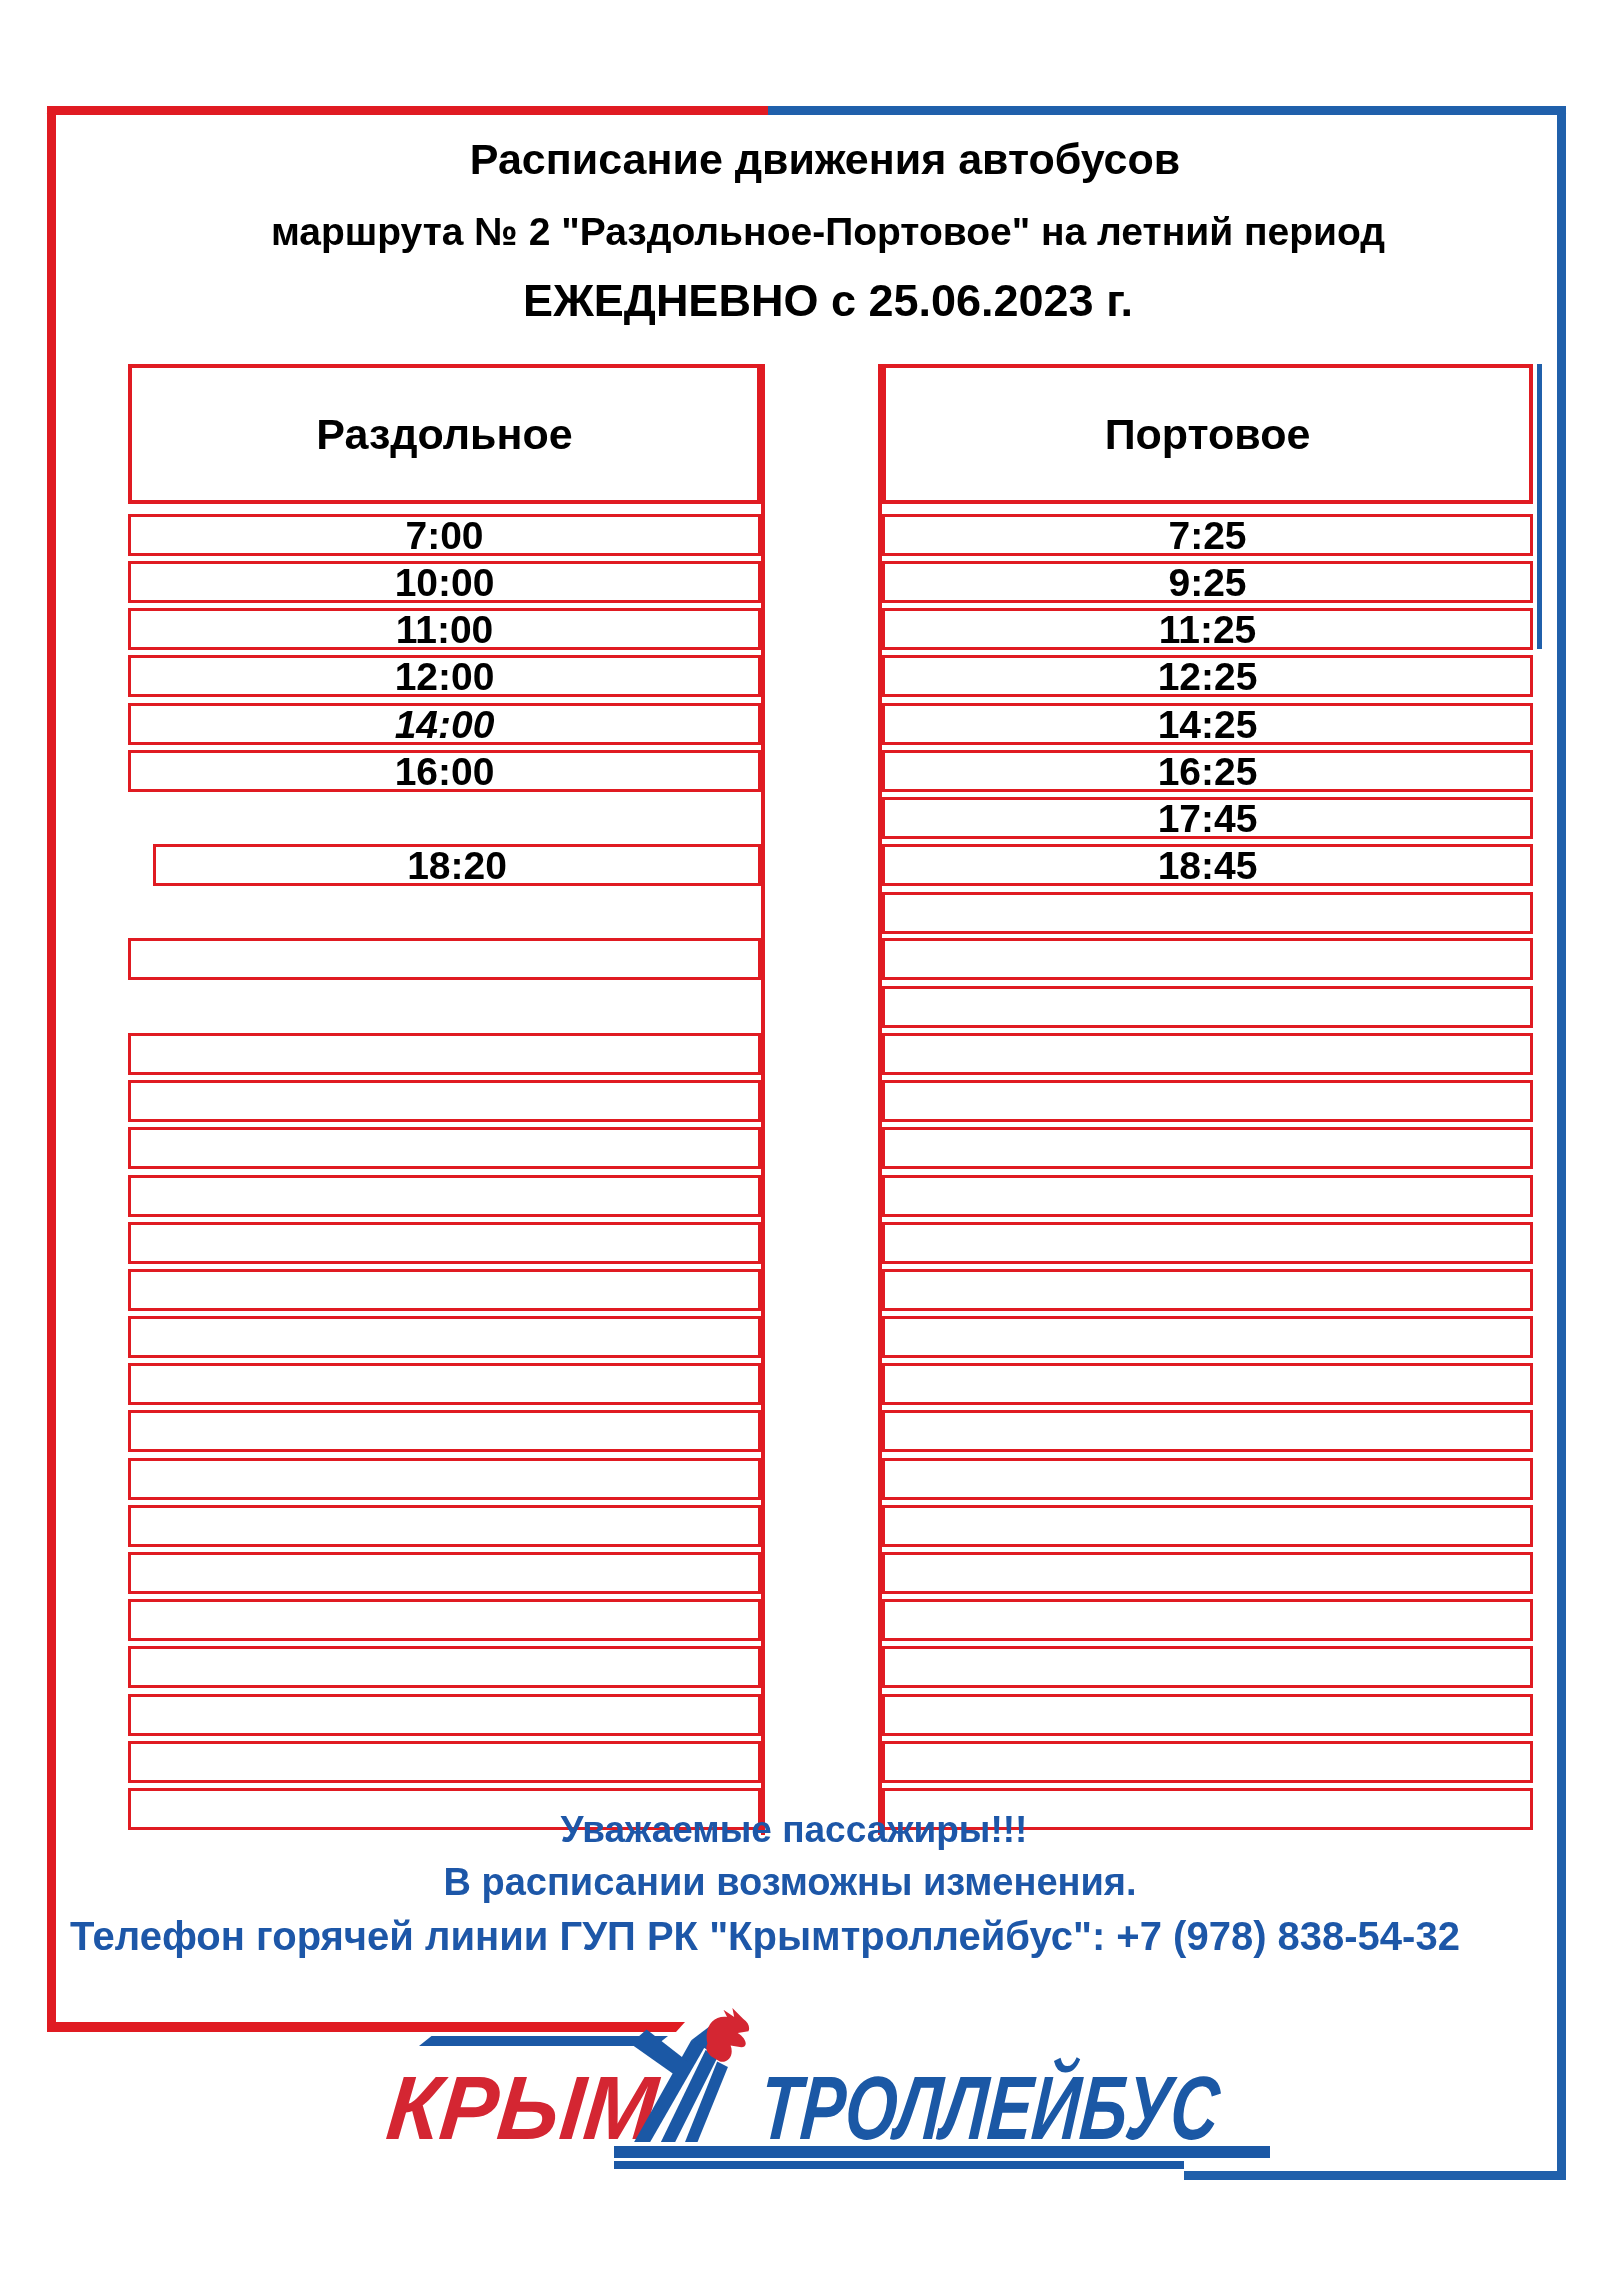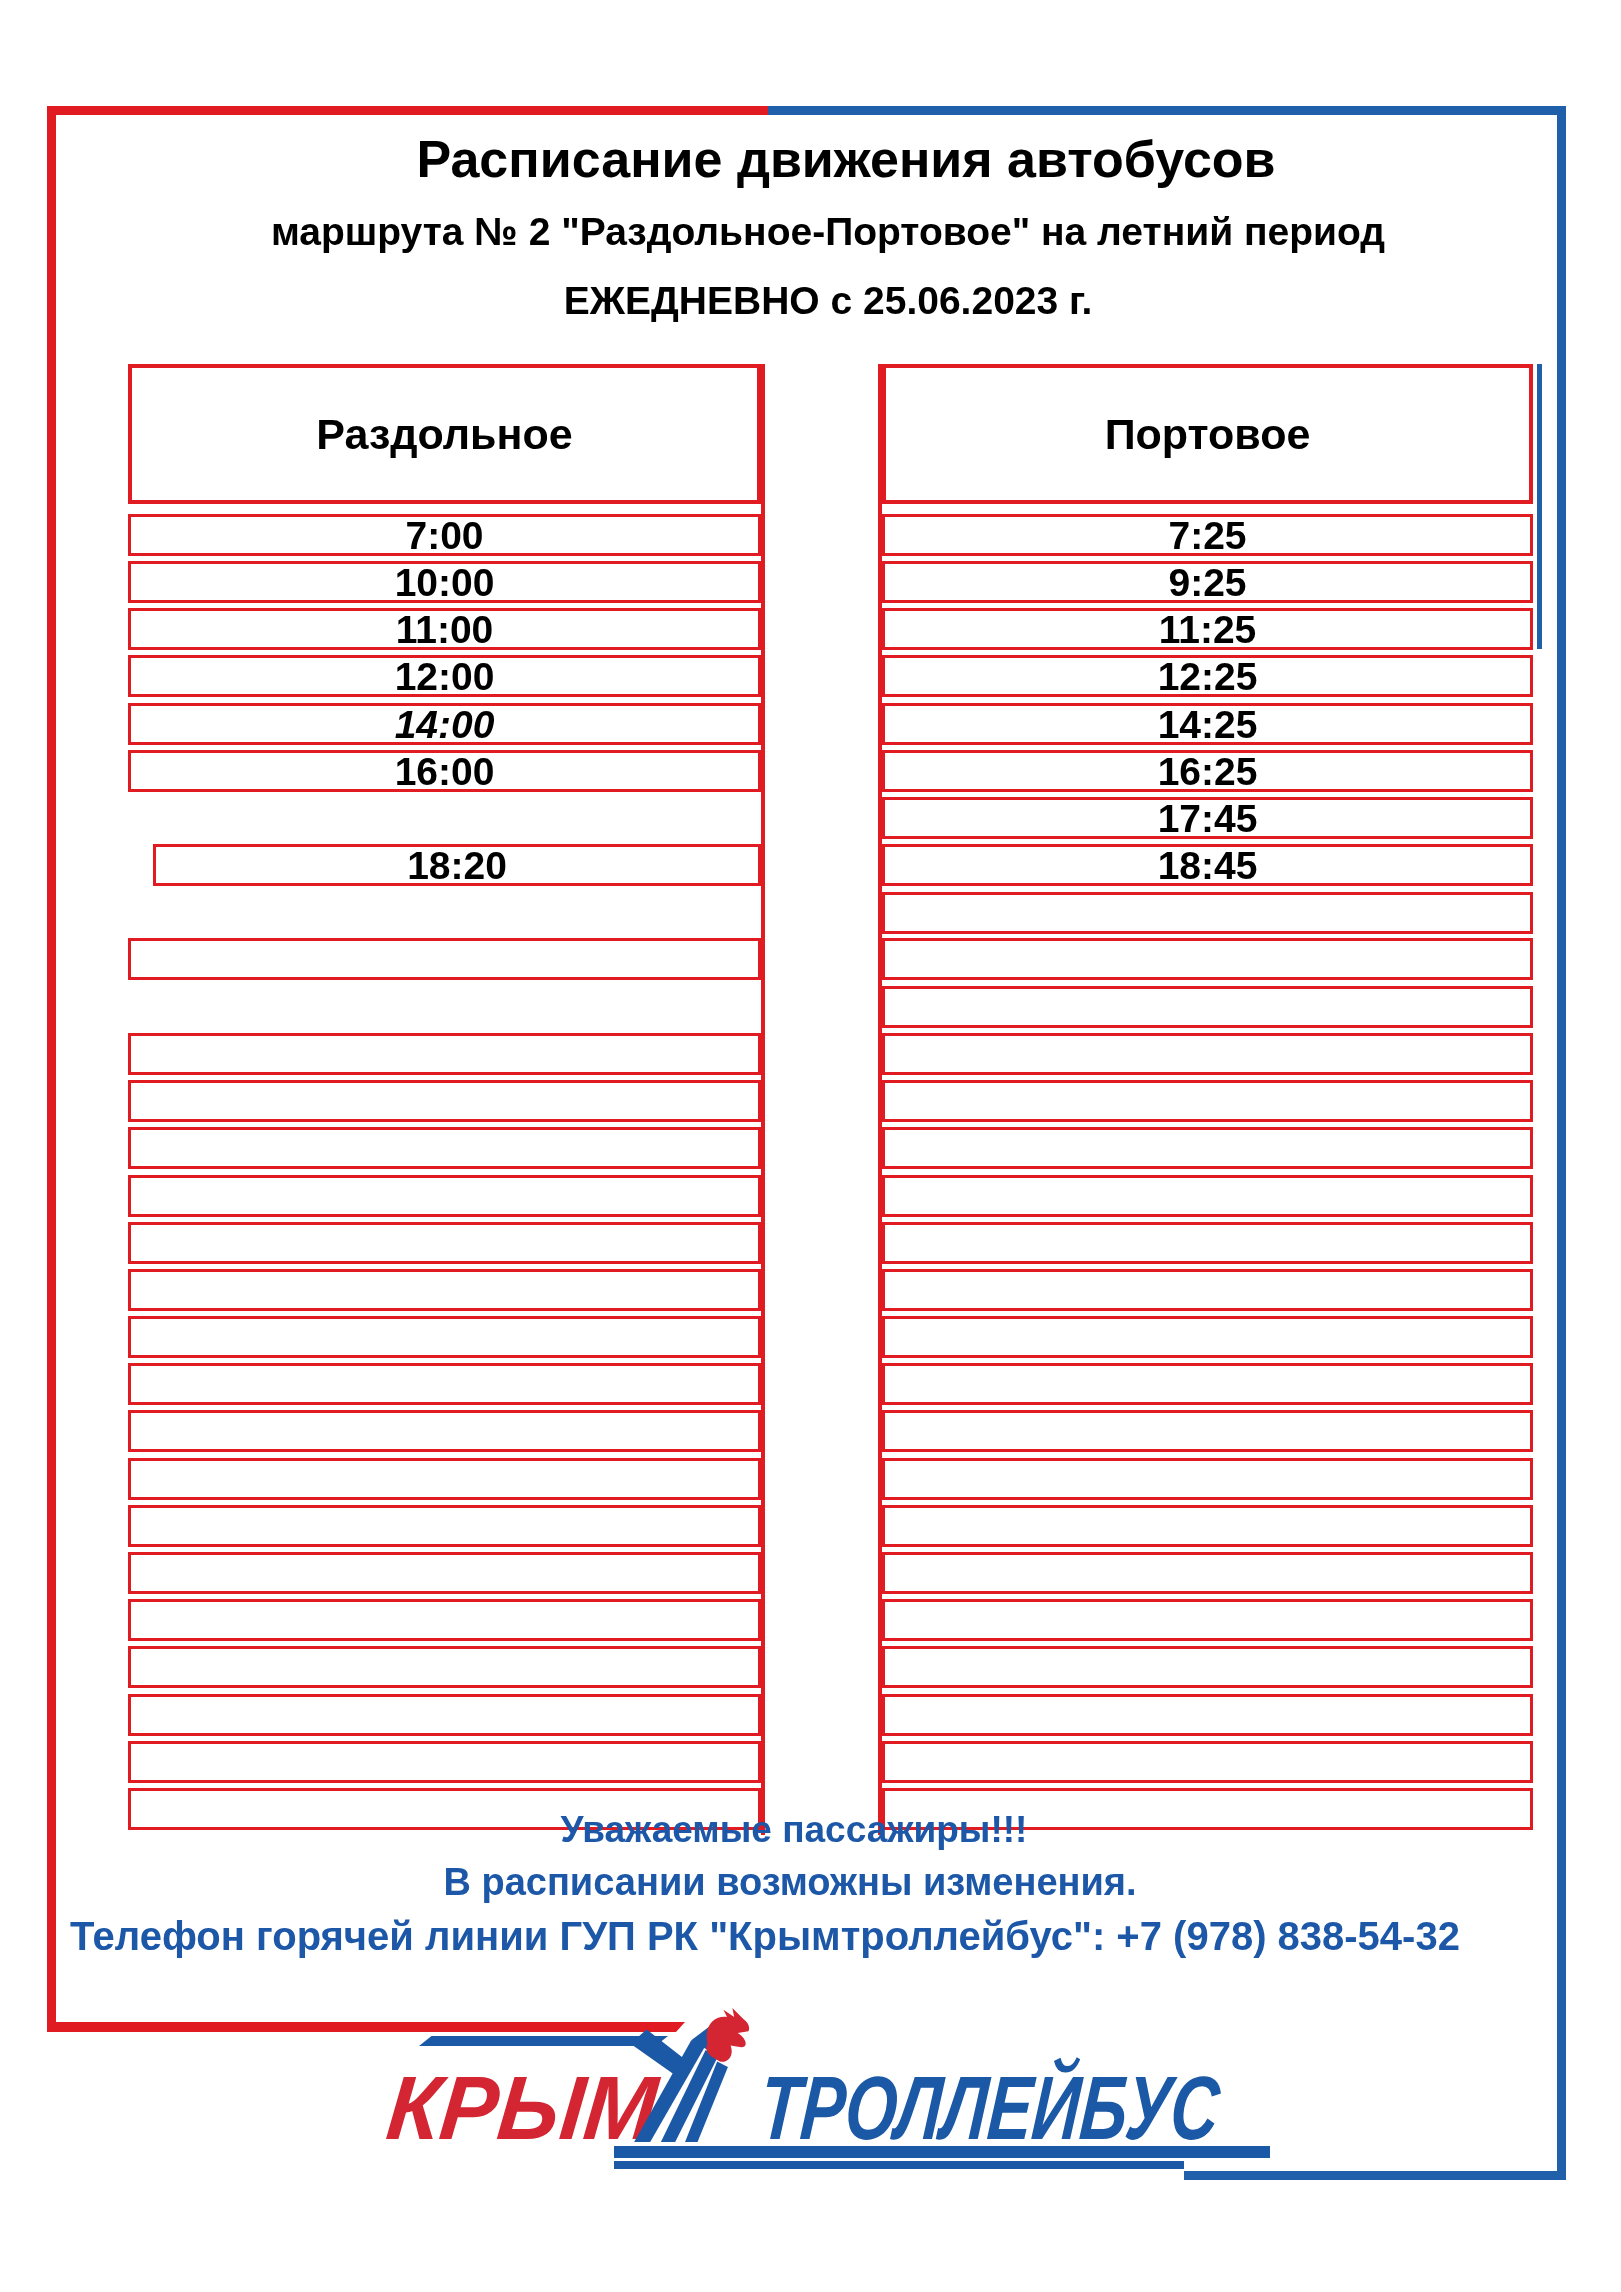--- a/index.html
+++ b/index.html
@@ -18,23 +18,23 @@
   .b-top-red{left:47px;top:106px;width:722px;height:9px;background:var(--red);border-top-left-radius:7.2px;}
   .b-top-blue{left:768px;top:106px;width:798px;height:9px;background:var(--blue);border-top-right-radius:7.2px;}
   .b-left{left:47px;top:106px;width:9px;height:1926px;background:var(--red);}
   .b-right{left:1557px;top:106px;width:9px;height:2074px;background:var(--blue);}
   .b-bottom-red{left:47px;top:2022px;width:638px;height:9.9px;background:var(--red);
       clip-path:polygon(0 0,100% 0,calc(100% - 9px) 100%,0 100%);border-bottom-left-radius:7.2px;}
   .b-bottom-blue{left:1184px;top:2171px;width:382px;height:9px;background:var(--blue);}
   
   .title{position:absolute;transform:translateX(-50%);white-space:nowrap;color:var(--black);
          font-weight:bold;text-align:center;}
-  .t1{left:846px;top:134px;font-size:52px;line-height:50px;}
+  .t1{left:825px;top:134px;font-size:43px;line-height:50px;}
   .t2{left:828px;top:209px;font-size:39px;line-height:45px;}
-  .t3{left:828px;top:278px;font-size:39px;line-height:45px;}
+  .t3{left:828px;top:278px;font-size:45px;line-height:45px;}
   
   .table{position:absolute;left:128px;top:364px;width:1405px;height:1471px;}
   .hcell{position:absolute;top:0;height:140px;border:4.5px solid var(--red);box-sizing:border-box;
          display:flex;align-items:center;justify-content:center;font-size:43px;font-weight:bold;color:var(--black);}
   .hleft{left:0;width:633px;}
   .hright{left:754px;width:651px;}
   .gutter{position:absolute;left:633px;top:0;width:121px;height:1471px;box-sizing:border-box;
           border-left:4.5px solid var(--red);border-right:4.5px solid var(--red);}
   .col{position:absolute;top:0;height:100%;}
   .col-left{left:0;width:633px;}

